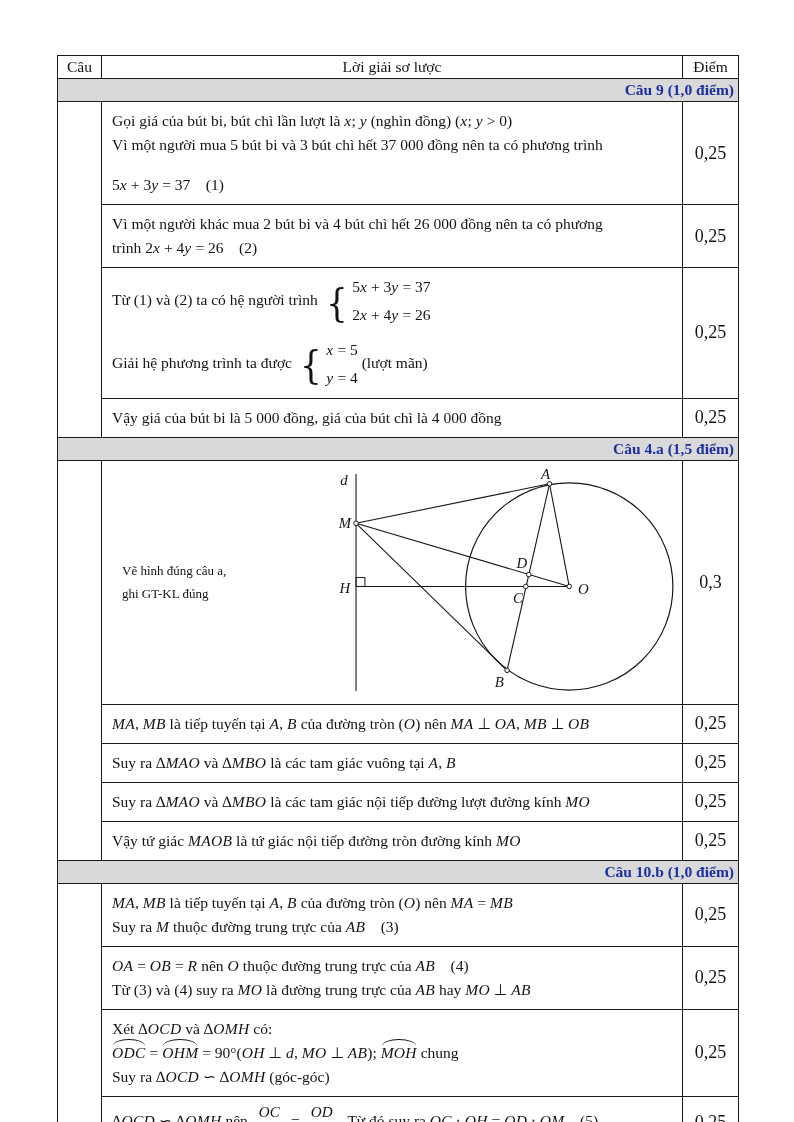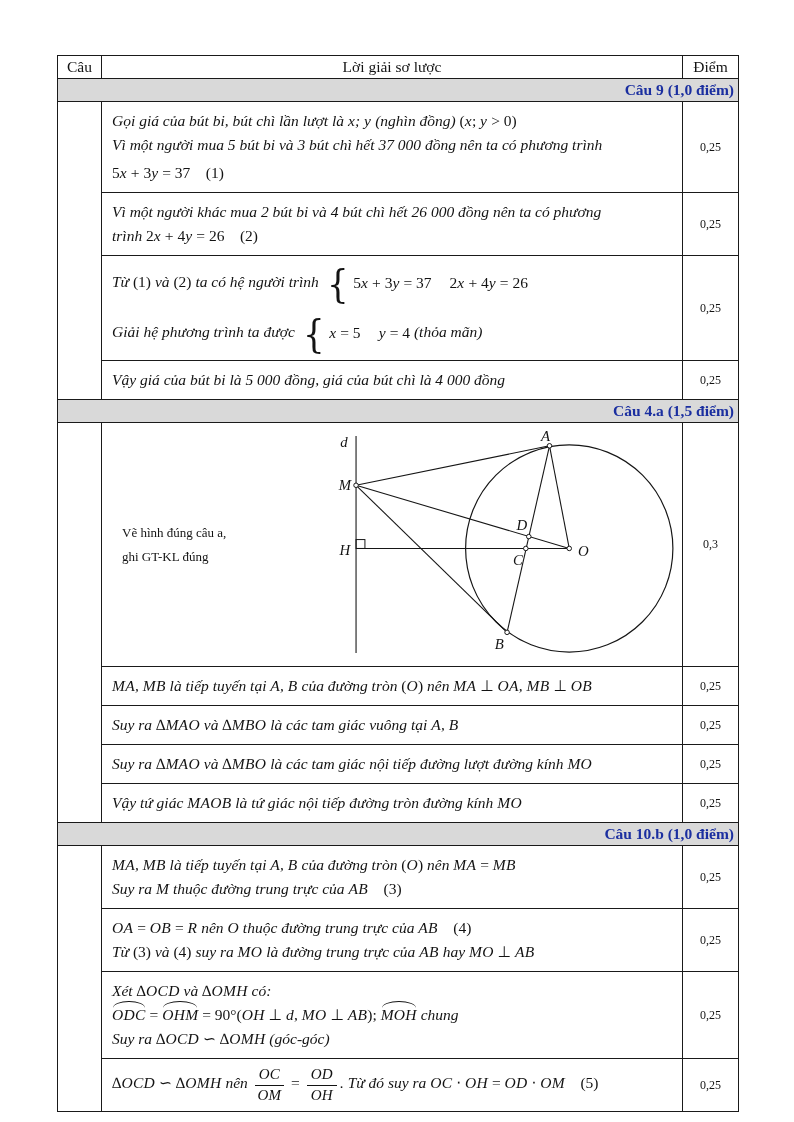--- a/index.html
+++ b/index.html
@@ -3,31 +3,31 @@
 <meta charset="utf-8">
 <style>
   html,body{margin:0;padding:0;background:#ffffff;}
   body{width:794px;height:1122px;font-family:"Liberation Serif",serif;color:#131313;}
   .page{position:relative;width:794px;height:1122px;overflow:hidden;background:#fff;}
   table.answer{position:absolute;left:57px;top:55px;width:681px;border-collapse:collapse;table-layout:fixed;}
   th,td{border:1px solid #1a1a1a;}
   th{font-size:15.5px;font-weight:normal;text-align:center;padding:2px 3px;background:#fff;}
   td.que{background:#fff;}
   td.sol{font-size:15.5px;padding:7px 8px 7px 10px;line-height:1.55;vertical-align:middle;background:#fff;}
-  td.pts{font-size:12px;text-align:center;vertical-align:middle;background:#fff;}
+  td.pts{font-size:18px;text-align:center;vertical-align:middle;background:#fff;}
   tr.section-row td{background:var(--section-bg,#d9d9d9);color:var(--section-color,#1b2fa0);font-weight:bold;font-size:15.5px;padding:2px 4px;text-align:right;}
   .cline{min-height:21px;}
   .cline.gap{margin-top:10px;}
-  .cline.eqline{margin-top:4px;}
-  .txt{font-family:"Liberation Serif",serif;font-style:italic;}
+  .cline.eqline{margin-top:16px;}
+  .txt{font-family:"Liberation Serif",serif;}
   .math{font-family:"Liberation Serif",serif;white-space:pre-wrap;}
   i.mv{font-style:italic;letter-spacing:0.3px;}
   .sys{display:inline-flex;align-items:center;vertical-align:middle;margin:2px 0 2px 2px;}
   .sys .brace{font-family:"DejaVu Serif",serif;font-size:40px;font-weight:400;line-height:0.9;margin-right:3px;transform:scaleX(0.85);}
-  .sys .syslines{display:inline-flex;flex-direction:row;gap:18px;font-size:15.5px;line-height:1.35;}
+  .sys .syslines{display:inline-flex;flex-direction:column;gap:7px;font-size:15.5px;line-height:1.35;}
   .frac{display:inline-flex;flex-direction:column;align-items:center;vertical-align:middle;line-height:1.15;margin:0 3px;font-size:15px;}
   .frac .fnum{border-bottom:1px solid #131313;padding:0 4px 1px;}
   .frac .fden{padding-top:1px;}
   .hat{position:relative;display:inline-block;padding-top:0;}
   .hat .arc{position:absolute;left:1px;right:1px;top:-2px;height:6px;border-top:1.5px solid #131313;border-radius:50% 50% 0 0 / 100% 100% 0 0;}
   .figcell{padding:4px 2px;}
   .fig-wrap{display:flex;align-items:center;}
   .fig-caption{flex:0 0 212px;padding-left:10px;font-size:13px;line-height:1.8;}
   .fig-canvas{flex:1;display:flex;justify-content:flex-end;}
   .fig-canvas svg{display:block;}
@@ -82,21 +82,21 @@
                   <span class="sysline">5<i class="mv">x</i> + 3<i class="mv">y</i> = 37</span>
                   <span class="sysline">2<i class="mv">x</i> + 4<i class="mv">y</i> = 26</span>
                 </span>
               </span></div>
             <div class="cline gap"><span class="txt">Giải hệ phương trình ta được </span><span class="sys">
                 <span class="brace">{</span>
                 <span class="syslines">
                   <span class="sysline"><i class="mv">x</i> = 5</span>
                   <span class="sysline"><i class="mv">y</i> = 4</span>
                 </span>
-              </span><span class="txt"> (thỏa mãn)</span></div>
+              </span><span class="txt"> (lượt mãn)</span></div>
           </td>
           <td class="pts">0,25</td>
         </tr>
         <tr class="body-row">
           <td class="sol">
             <div class="cline"><span class="txt">Vậy giá của bút bi là 5 000 đồng, giá của bút chì là 4 000 đồng</span></div>
           </td>
           <td class="pts">0,25</td>
         </tr>
         <tr class="section-row">

